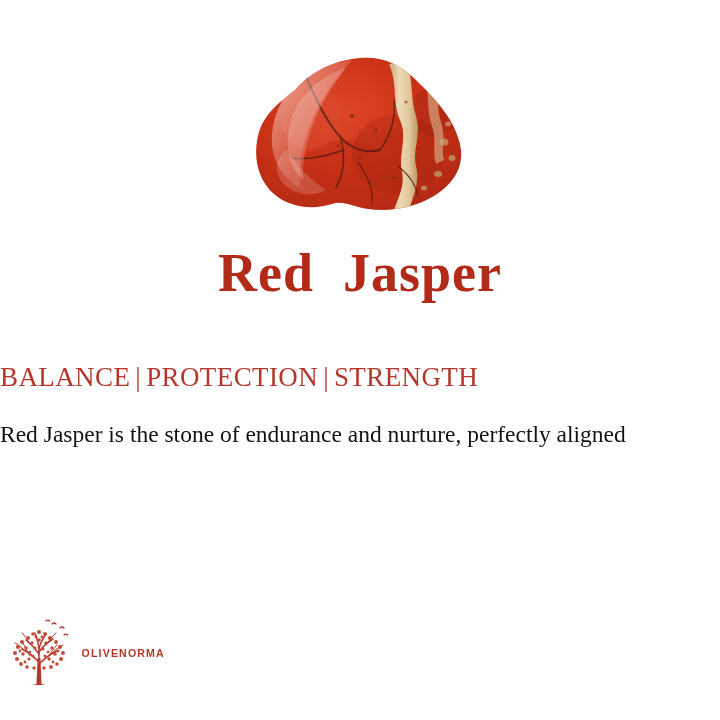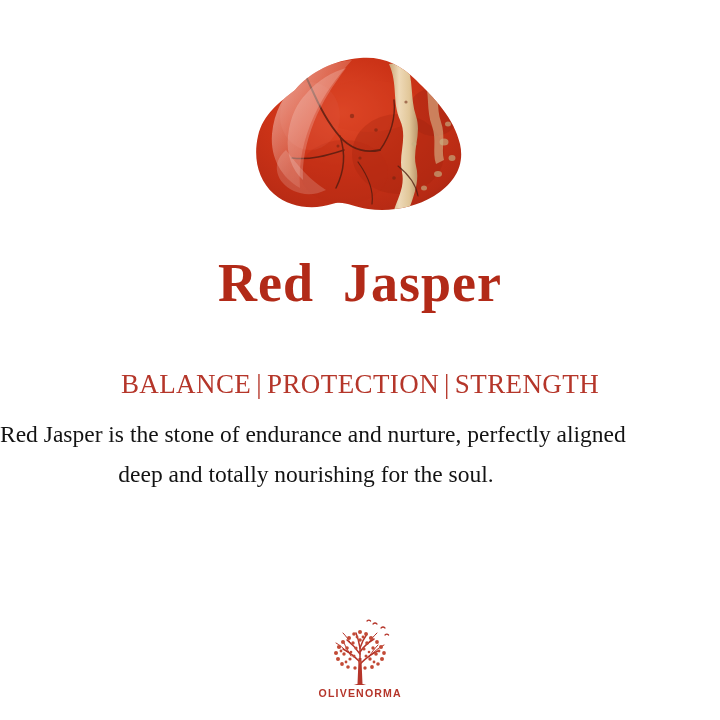--- a/index.html
+++ b/index.html
@@ -30,47 +30,45 @@
     display: flex;
     align-items: center;
     justify-content: center;
   }
   #stone-svg { display: block; }
 
   
   #title {
     position: absolute;
     left: 0;
-    top: 254px;
+    top: 244px;
     width: 720px;
     text-align: center;
     font-family: "Liberation Serif", "DejaVu Serif", serif;
     font-weight: bold;
     font-size: 54px;
     line-height: 58px;
     letter-spacing: 1px;
     color: #b22a18;
     white-space: pre;
   }
 
   
   #subtitle {
     position: absolute;
     left: 0;
     top: 361px;
     width: 720px;
-    text-align: center;
     font-family: "Liberation Serif", "DejaVu Serif", serif;
     font-weight: normal;
     font-size: 27px;
     line-height: 32px;
     letter-spacing: 0.4px;
     color: #b5362a;
     white-space: nowrap;
-    margin-top: 7px;
   }
   #subtitle .sep {
     display: inline-block;
     padding: 0 5px;
     color: #b5362a;
   }
 
   
   #body-text {
     position: absolute;
@@ -85,21 +83,21 @@
   }
   #body-text .bline { display: block; white-space: nowrap; }
 
   
   #logo {
     position: absolute;
     left: 0;
     top: 618px;
     width: 720px;
     display: flex;
-    flex-direction: column;
+    flex-direction: row;
     align-items: center;
   }
   #logo-mark { display: block; }
   #logo-word {
     margin-top: 1px;
     font-family: "Liberation Sans", "DejaVu Sans", sans-serif;
     font-weight: bold;
     font-size: 11.5px;
     letter-spacing: 1.25px;
     color: #b5352a;
@@ -194,21 +192,20 @@
       </g>
     </svg>
   </div>
 
   <div id="title">Red  Jasper</div>
 
   <div id="subtitle"><span>BALANCE</span><span class="sep">|</span><span>PROTECTION</span><span class="sep">|</span><span>STRENGTH</span></div>
 
   <div id="body-text">
     <span class="bline">Red Jasper is the stone of endurance and nurture, perfectly aligned</span>
-    <span class="bline">deep and totally nourishing for the soul.</span>
   </div>
 
   <div id="logo">
     <svg id="logo-mark" width="78" height="68" viewBox="0 0 78 68">
       <g stroke="#b5352a" fill="none" stroke-linecap="round" stroke-width="1.5">
         <path d="M39,66 L39,30"></path>
         <path d="M39,44 C33,38 28,34 22,31"></path>
         <path d="M39,46 C45,40 50,36 57,33"></path>
         <path d="M39,36 C35,30 31,26 26,22"></path>
         <path d="M39,34 C43,28 48,24 53,21"></path>

